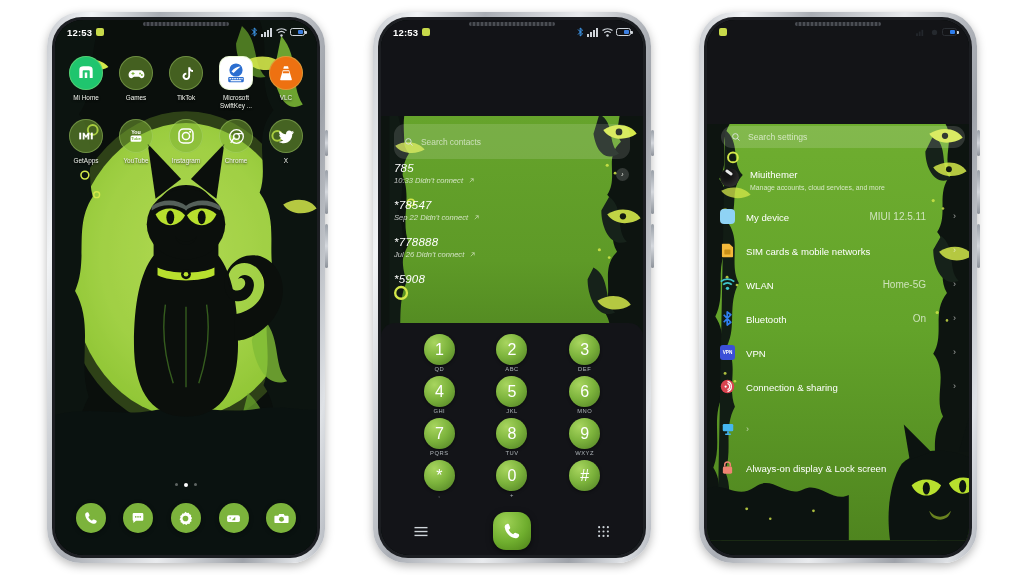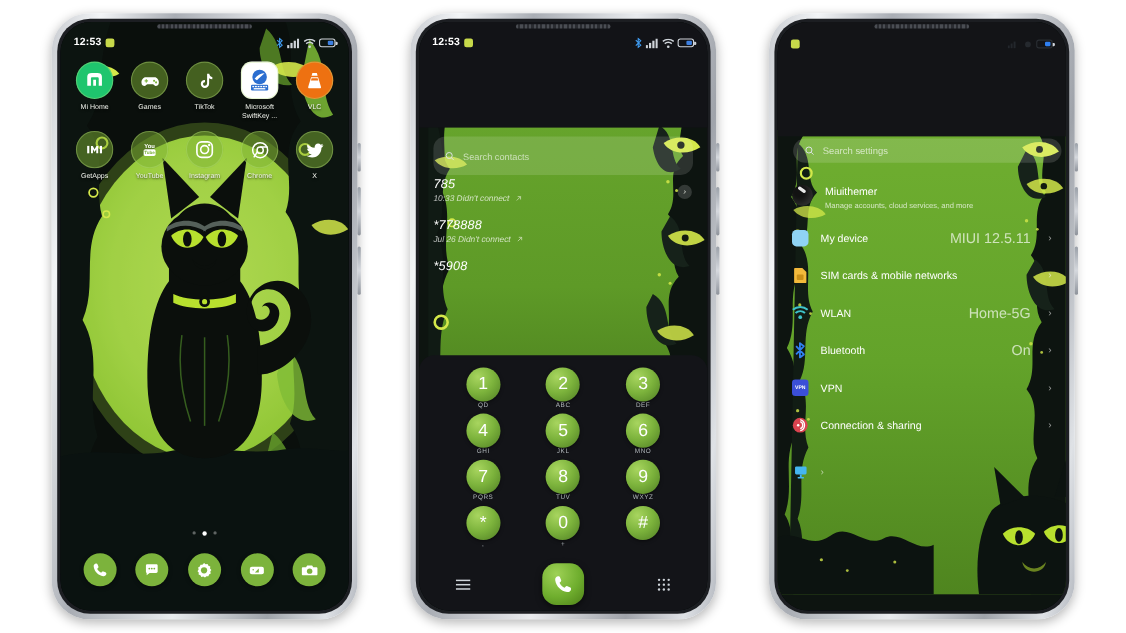--- a/index.html
+++ b/index.html
@@ -22,21 +22,21 @@
   .side-btn { position:absolute; right:-3px; width:3px; border-radius:2px; background:linear-gradient(180deg,#9aa0a8,#d6d9de,#8e939b); }
   .sb1 { top:118px; height:26px; }
   .sb2 { top:158px; height:44px; }
   .sb3 { top:212px; height:44px; }
 
   
   .wall { position:absolute; inset:0; background:#0a0d10; }
   .wall svg { position:absolute; inset:0; width:100%; height:100%; display:block; }
 
   
-  .statusbar { position:absolute; top:0; left:0; right:0; height:24px; display:flex; align-items:flex-end;
+  .statusbar { position:absolute; top:0; left:0; right:0; height:24px; display:flex; align-items:center;
      justify-content:space-between; padding:0 12px; z-index:30; }
   .sb-time { color:#fff; font-size:9.5px; font-weight:bold; letter-spacing:.2px; display:flex; align-items:center; gap:4px; }
   .sb-dot { width:8px; height:8px; border-radius:2px; background:#c7d94a; display:inline-block; }
   .sb-icons { display:flex; align-items:center; gap:3.5px; }
   .bat { width:15px; height:8px; border:1.2px solid #cfd4da; border-radius:2.5px; position:relative; }
   .bat::after { content:''; position:absolute; right:-3px; top:2px; width:1.6px; height:3px; background:#cfd4da; border-radius:0 1px 1px 0; }
   .bat i { position:absolute; right:1px; top:1px; bottom:1px; width:5px; background:#3d7fe0; border-radius:1px; display:block; }
 
   
   .home { position:absolute; inset:0; z-index:20; }
@@ -94,21 +94,21 @@
   .st-title { position:absolute; top:64px; left:16px; font-size:19px; color:#fff; z-index:23; }
   .st-search { position:absolute; top:106px; left:14px; right:4px; height:22px; border-radius:11px;
      background:rgba(255,255,255,.14); display:flex; align-items:center; gap:7px; padding:0 10px; z-index:23; }
   .st-search .ph { font-size:8.6px; color:rgba(255,255,255,.66); }
   .st-list { position:absolute; top:136px; left:0; right:0; bottom:0; z-index:23; }
   .st-item { display:flex; align-items:center; padding:8px 13px; gap:11px; position:relative; }
   .st-ic { width:15px; height:15px; flex:0 0 15px; border-radius:4px; display:flex; align-items:center; justify-content:center; }
   .st-txt { flex:1; min-width:0; }
   .st-lb { font-size:9.6px; color:#fff; line-height:1.25; }
   .st-sub { font-size:6.9px; color:rgba(255,255,255,.72); margin-top:2px; }
-  .st-val { font-size:13px; color:rgba(255,255,255,.68); margin-right:5px; white-space:nowrap; }
+  .st-val { font-size:10px; color:rgba(255,255,255,.68); margin-right:16px; white-space:nowrap; }
   .st-ar { color:rgba(255,255,255,.6); font-size:9px; }
   .avatar-ic { width:19px; height:19px; flex:0 0 19px; border-radius:50%; background:#121212;
      box-shadow:inset -3px -3px 6px rgba(255,255,255,.12); position:relative; overflow:hidden; }
   .avatar-ic::after { content:''; position:absolute; top:3px; left:5px; width:8px; height:3px; background:#e8e8e8;
      border-radius:2px; transform:rotate(34deg); }
 </style>
 </head>
 <body>
 
 <div class="stage">
@@ -492,20 +492,29 @@
                 <div class="call-n">785</div>
                 <div class="call-s">
                   <span>10:33 Didn't connect</span>
                   <svg width="7" height="7" viewBox="0 0 24 24">
                       <path d="M6 18 L18 6 M9 6 L18 6 L18 15" stroke="#cfe0b8" stroke-width="2.4" fill="none"></path>
                     </svg>
                 </div>
                 <span class="call-ch">›</span>
               </div>
               <div class="call">
+                <div class="call-n">*78547</div>
+                <div class="call-s">
+                  <span>Sep 22 Didn't connect</span>
+                  <svg width="7" height="7" viewBox="0 0 24 24">
+                      <path d="M6 18 L18 6 M9 6 L18 6 L18 15" stroke="#cfe0b8" stroke-width="2.4" fill="none"></path>
+                    </svg>
+                </div>
+              </div>
+              <div class="call">
                 <div class="call-n">*778888</div>
                 <div class="call-s">
                   <span>Jul 26 Didn't connect</span>
                   <svg width="7" height="7" viewBox="0 0 24 24">
                       <path d="M6 18 L18 6 M9 6 L18 6 L18 15" stroke="#cfe0b8" stroke-width="2.4" fill="none"></path>
                     </svg>
                 </div>
               </div>
               <div class="call">
                 <div class="call-n">*5908</div>
@@ -789,20 +798,31 @@
               <span class="st-ic">
                 <svg width="14" height="14" viewBox="0 0 16 16">
                     <rect x="2" y="2.4" width="12" height="8.2" rx="1.4" fill="#45b6f0"></rect>
                     <rect x="7" y="10.6" width="2" height="3" fill="#45b6f0"></rect>
                     <rect x="4.6" y="13.2" width="6.8" height="1.6" rx=".8" fill="#45b6f0"></rect>
                   </svg>
               </span>
               <span class="st-ar">›</span>
             </div>
 
+            <div class="st-item" style="padding-top:14px">
+              <span class="st-ic">
+                <svg width="13" height="15" viewBox="0 0 14 16">
+                    <path d="M4 7 L4 5 A3 3 0 0 1 10 5 L10 7" stroke="#ef8472" stroke-width="1.6" fill="none"></path>
+                    <rect x="2" y="7" width="10" height="7.6" rx="1.6" fill="#ef8472"></rect>
+                  </svg>
+              </span>
+              <span class="st-txt">
+                <span class="st-lb">Always-on display &amp; Lock screen</span>
+              </span>
+            </div>
 
           </div>
         </div>
       </div>
     </div>
     <span class="side-btn sb1"></span>
     <span class="side-btn sb2"></span>
     <span class="side-btn sb3"></span>
   </div>
 

